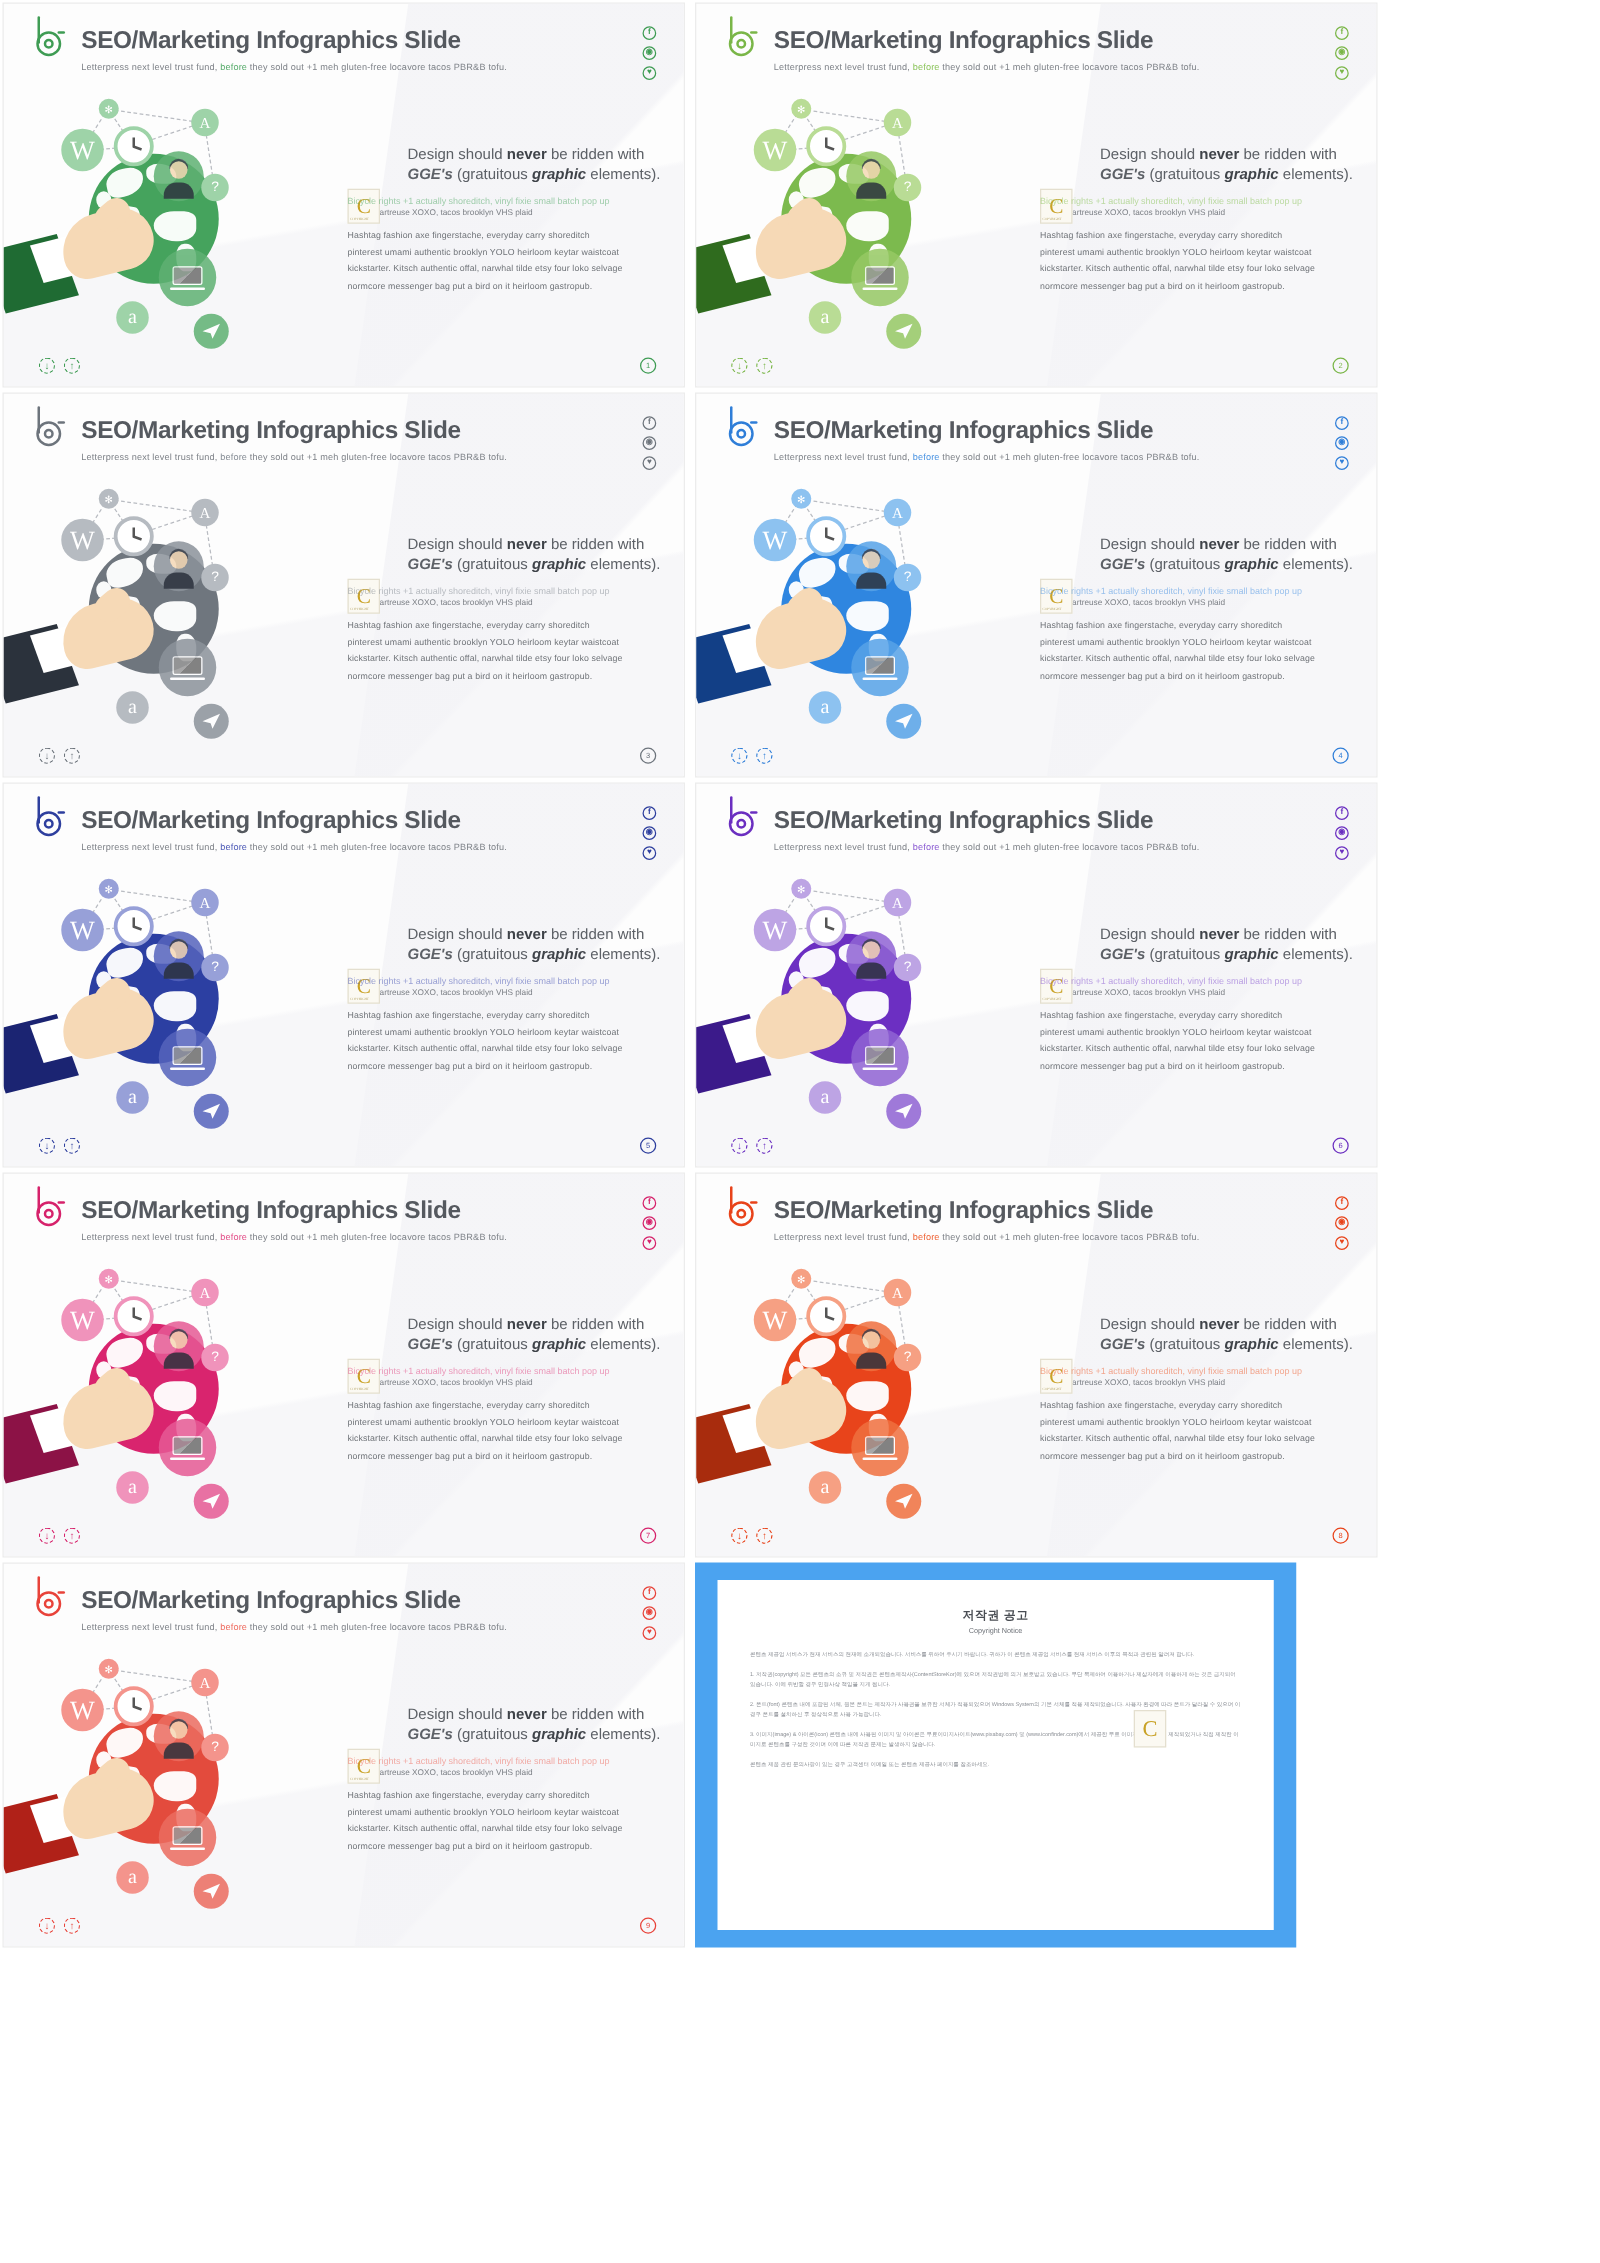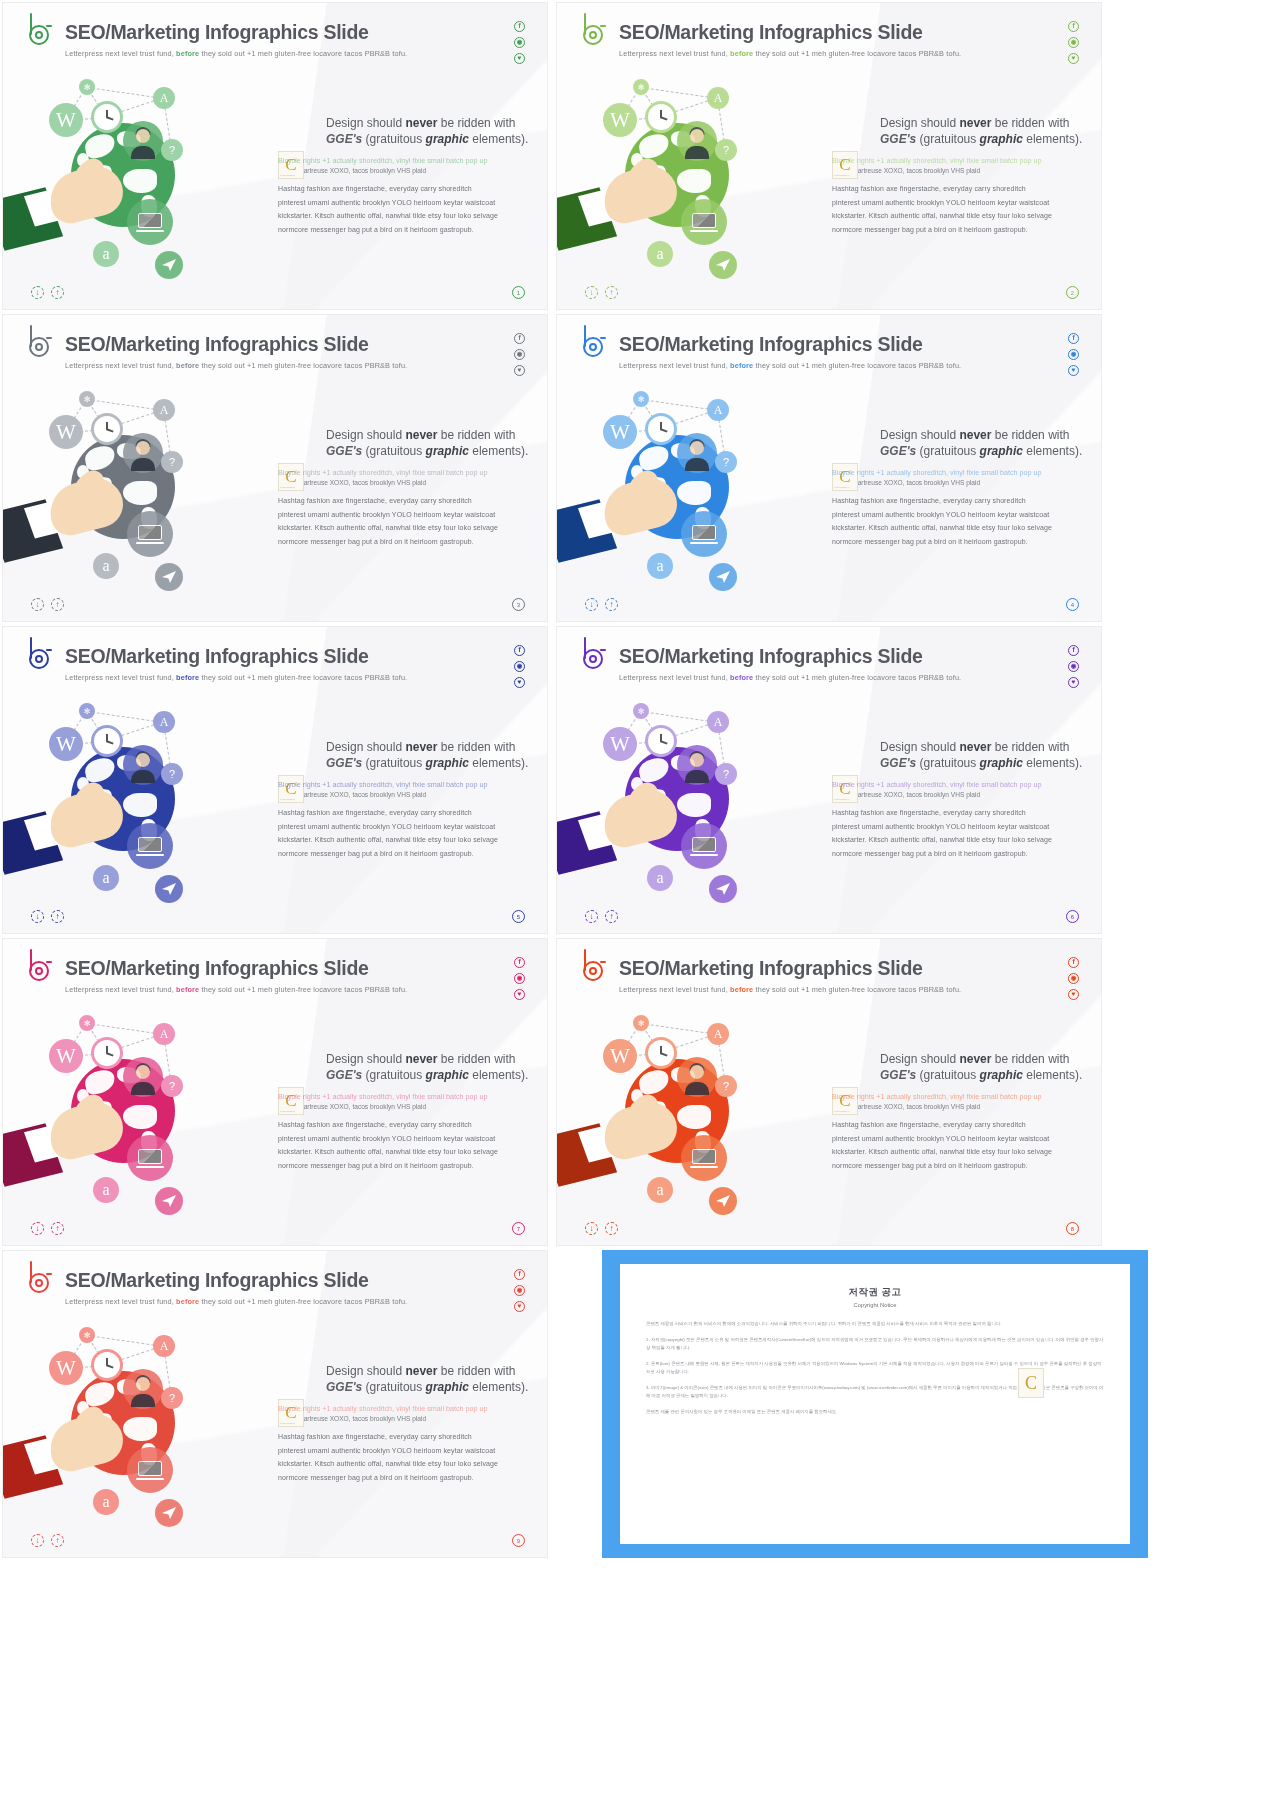--- a/index.html
+++ b/index.html
@@ -68,21 +68,21 @@
     font-size: 19.5px; font-weight: bold;
     letter-spacing: -0.3px;
     color: #5a5d63;
     white-space: nowrap;
   }
   .subtitle {
     position: absolute; left: 62px; top: 46px;
     font-size: 7.3px; color: #7e8288;
     letter-spacing: .15px; white-space: nowrap;
   }
-  .subtitle .hl { font-weight: bold; }
+  .subtitle .hl { font-weight: normal; }
   
   .social {
     position: absolute; right: 22px; top: 18px;
     display: flex; flex-direction: column; gap: 5px;
   }
   .social .si {
     width: 11px; height: 11px; border-radius: 50%;
     border: 1px solid currentColor;
     display: flex; align-items: center; justify-content: center;
     font-size: 6.5px; line-height: 1; font-weight: bold;
@@ -180,22 +180,22 @@
   }
   .pagenum {
     position: absolute; right: 22px; bottom: 10px;
     width: 13px; height: 13px; border-radius: 50%;
     border: 1px solid currentColor;
     display:flex; align-items:center; justify-content:center;
     font-size: 6px; line-height: 1;
   }
   
   .cpanel {
-    position: relative; width: 546px; height: 308px;
-    background: #4ba3f0; padding: 14px 18px; margin-left: 46px;
+    position: relative; width: 481px; height: 308px;
+    background: #4ba3f0; padding: 14px 18px;
   }
   .cpaper {
     width: 100%; height: 100%; background: #fff;
     padding: 22px 26px; position: relative; overflow: hidden;
   }
   .ctitle { text-align:center; font-size: 9.5px; color:#4a4e54; font-weight:bold; letter-spacing:.5px;}
   .csub { text-align:center; font-size: 5.8px; color:#6e7278; margin-top:3px;}
   .cbody { margin-top: 12px; }
   .cbody p { font-size: 4.4px; color:#8a8e94; line-height:1.95; margin-bottom: 7px; letter-spacing:0px;}
   .cmark {

